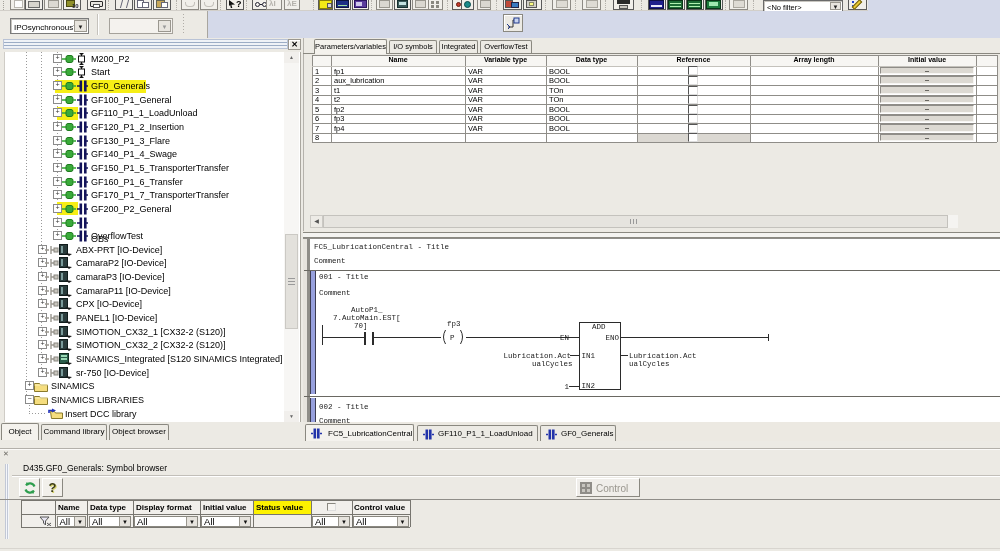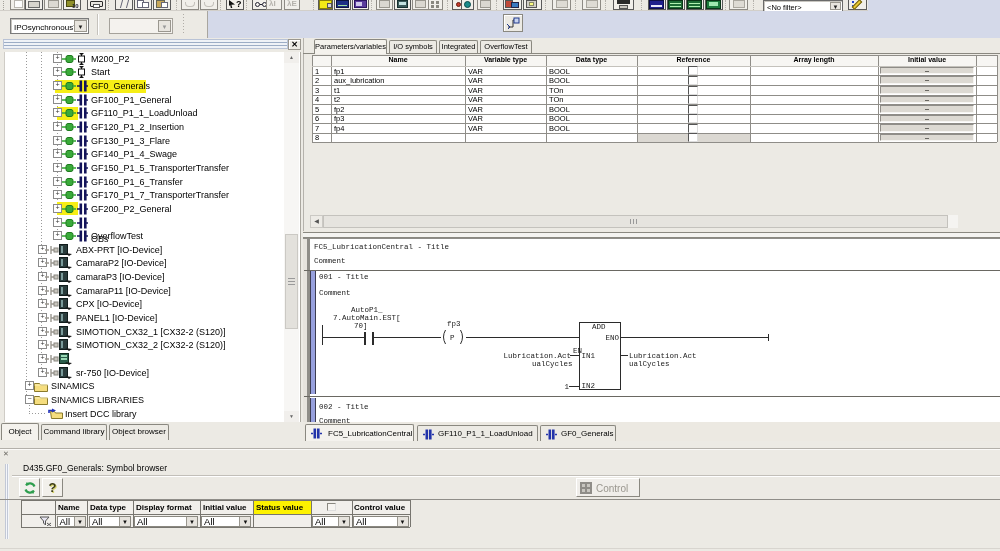--- a/index.html
+++ b/index.html
@@ -484,20 +484,21 @@
 <div class="trow" style="left:0;top:352.0px;width:283px">
       <div class="pm" style="left:38px;top:2px">+</div>
       <svg class="a" style="left:45px;top:1px" width="30" height="12" viewBox="0 0 30 12">
         <path d="M0 6h4M6 2v8M6 6h4" stroke="#9a978f" stroke-width="1.4"></path>
         <rect x="9" y="4" width="4" height="4" fill="#c8c5be" stroke="#8a8880"></rect>
         <rect x="14.5" y="0.5" width="9" height="10" fill="#2a5c4a" stroke="#102c1c"></rect>
         <rect x="16" y="2" width="6" height="2" fill="#9adab4"></rect>
         <rect x="16" y="5" width="6" height="2" fill="#9adab4"></rect>
         <path d="M20 9l7 1-3 2z" fill="#1a1a1a"></path>
       </svg>
+      <span class="a" style="left:76px;top:0">SINAMICS_Integrated [S120 SINAMICS Integrated]</span>
     </div>
 <div class="trow" style="left:0;top:365.6px;width:283px">
       <div class="pm" style="left:38px;top:2px">+</div>
       <svg class="a" style="left:45px;top:1px" width="30" height="12" viewBox="0 0 30 12">
         <path d="M0 6h4M6 2v8M6 6h4" stroke="#9a978f" stroke-width="1.4"></path>
         <rect x="9" y="4" width="4" height="4" fill="#c8c5be" stroke="#8a8880"></rect>
         <rect x="14.5" y="0.5" width="8" height="10" fill="#2a3c3c" stroke="#101c1c"></rect>
         <rect x="16" y="2" width="2" height="7" fill="#7a9a9a"></rect>
         <path d="M20 9l7 1-3 2z" fill="#1a1a1a"></path>
       </svg>
@@ -658,21 +659,21 @@
 <div class="ldr" style="left:373.5px;top:337px;width:67px;height:1px;background:#2b2b2b"></div>
 <div class="ltxt" style="left:447px;top:320px;">fp3</div>
 <svg class="a" style="left:439px;top:329px" width="28" height="16" viewBox="0 0 28 16">
       <path d="M6.5 1 Q2.5 8 6.5 15" stroke="#2b2b2b" fill="none"></path>
       <path d="M21.5 1 Q25.5 8 21.5 15" stroke="#2b2b2b" fill="none"></path>
       <text x="11" y="11" font-family="Liberation Mono" font-size="7.5" fill="#1a1a1a">P</text>
     </svg>
 <div class="ldr" style="left:466px;top:337px;width:112.5px;height:1px;background:#2b2b2b"></div>
 <div class="a" style="left:578.5px;top:321.5px;width:42px;height:68px;border:1px solid #2b2b2b"></div>
 <div class="ltxt" style="left:592px;top:322.5px;">ADD</div>
-<div class="ltxt" style="left:573px;top:334px;margin-top:13px;">EN</div>
+<div class="ltxt" style="left:560px;top:334px;">EN</div>
 <div class="ltxt" style="left:605.5px;top:334px;">ENO</div>
 <div class="ltxt" style="left:581.5px;top:352px;">IN1</div>
 <div class="ltxt" style="left:581.5px;top:382px;">IN2</div>
 <div class="ltxt" style="left:503.5px;top:352px;">Lubrication.Act</div>
 <div class="ltxt" style="left:532px;top:360px;">ualCycles</div>
 <div class="ldr" style="left:570px;top:355px;width:8.5px;height:1px;background:#2b2b2b"></div>
 <div class="ldr" style="left:620.5px;top:337px;width:147.5px;height:1px;background:#2b2b2b"></div>
 <div class="ldr" style="left:768px;top:334px;width:1px;height:7px;background:#2b2b2b"></div>
 <div class="ldr" style="left:620.5px;top:355px;width:7.5px;height:1px;background:#2b2b2b"></div>
 <div class="ltxt" style="left:629px;top:352px;">Lubrication.Act</div>

